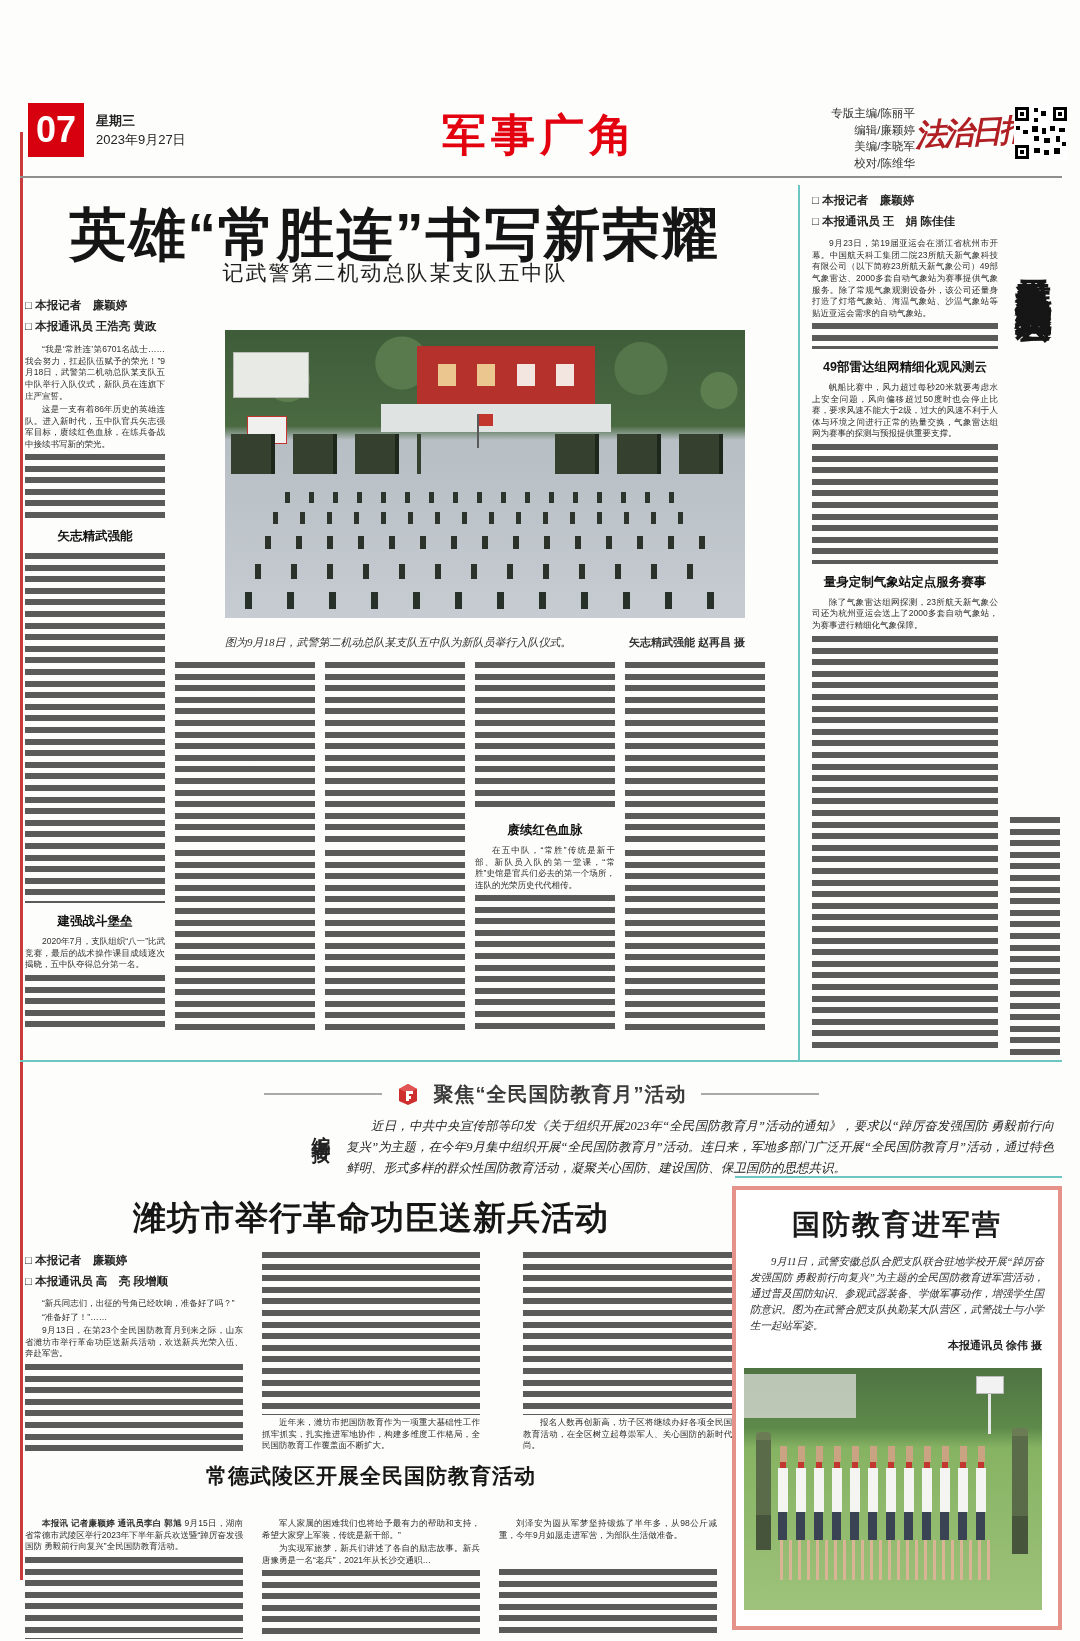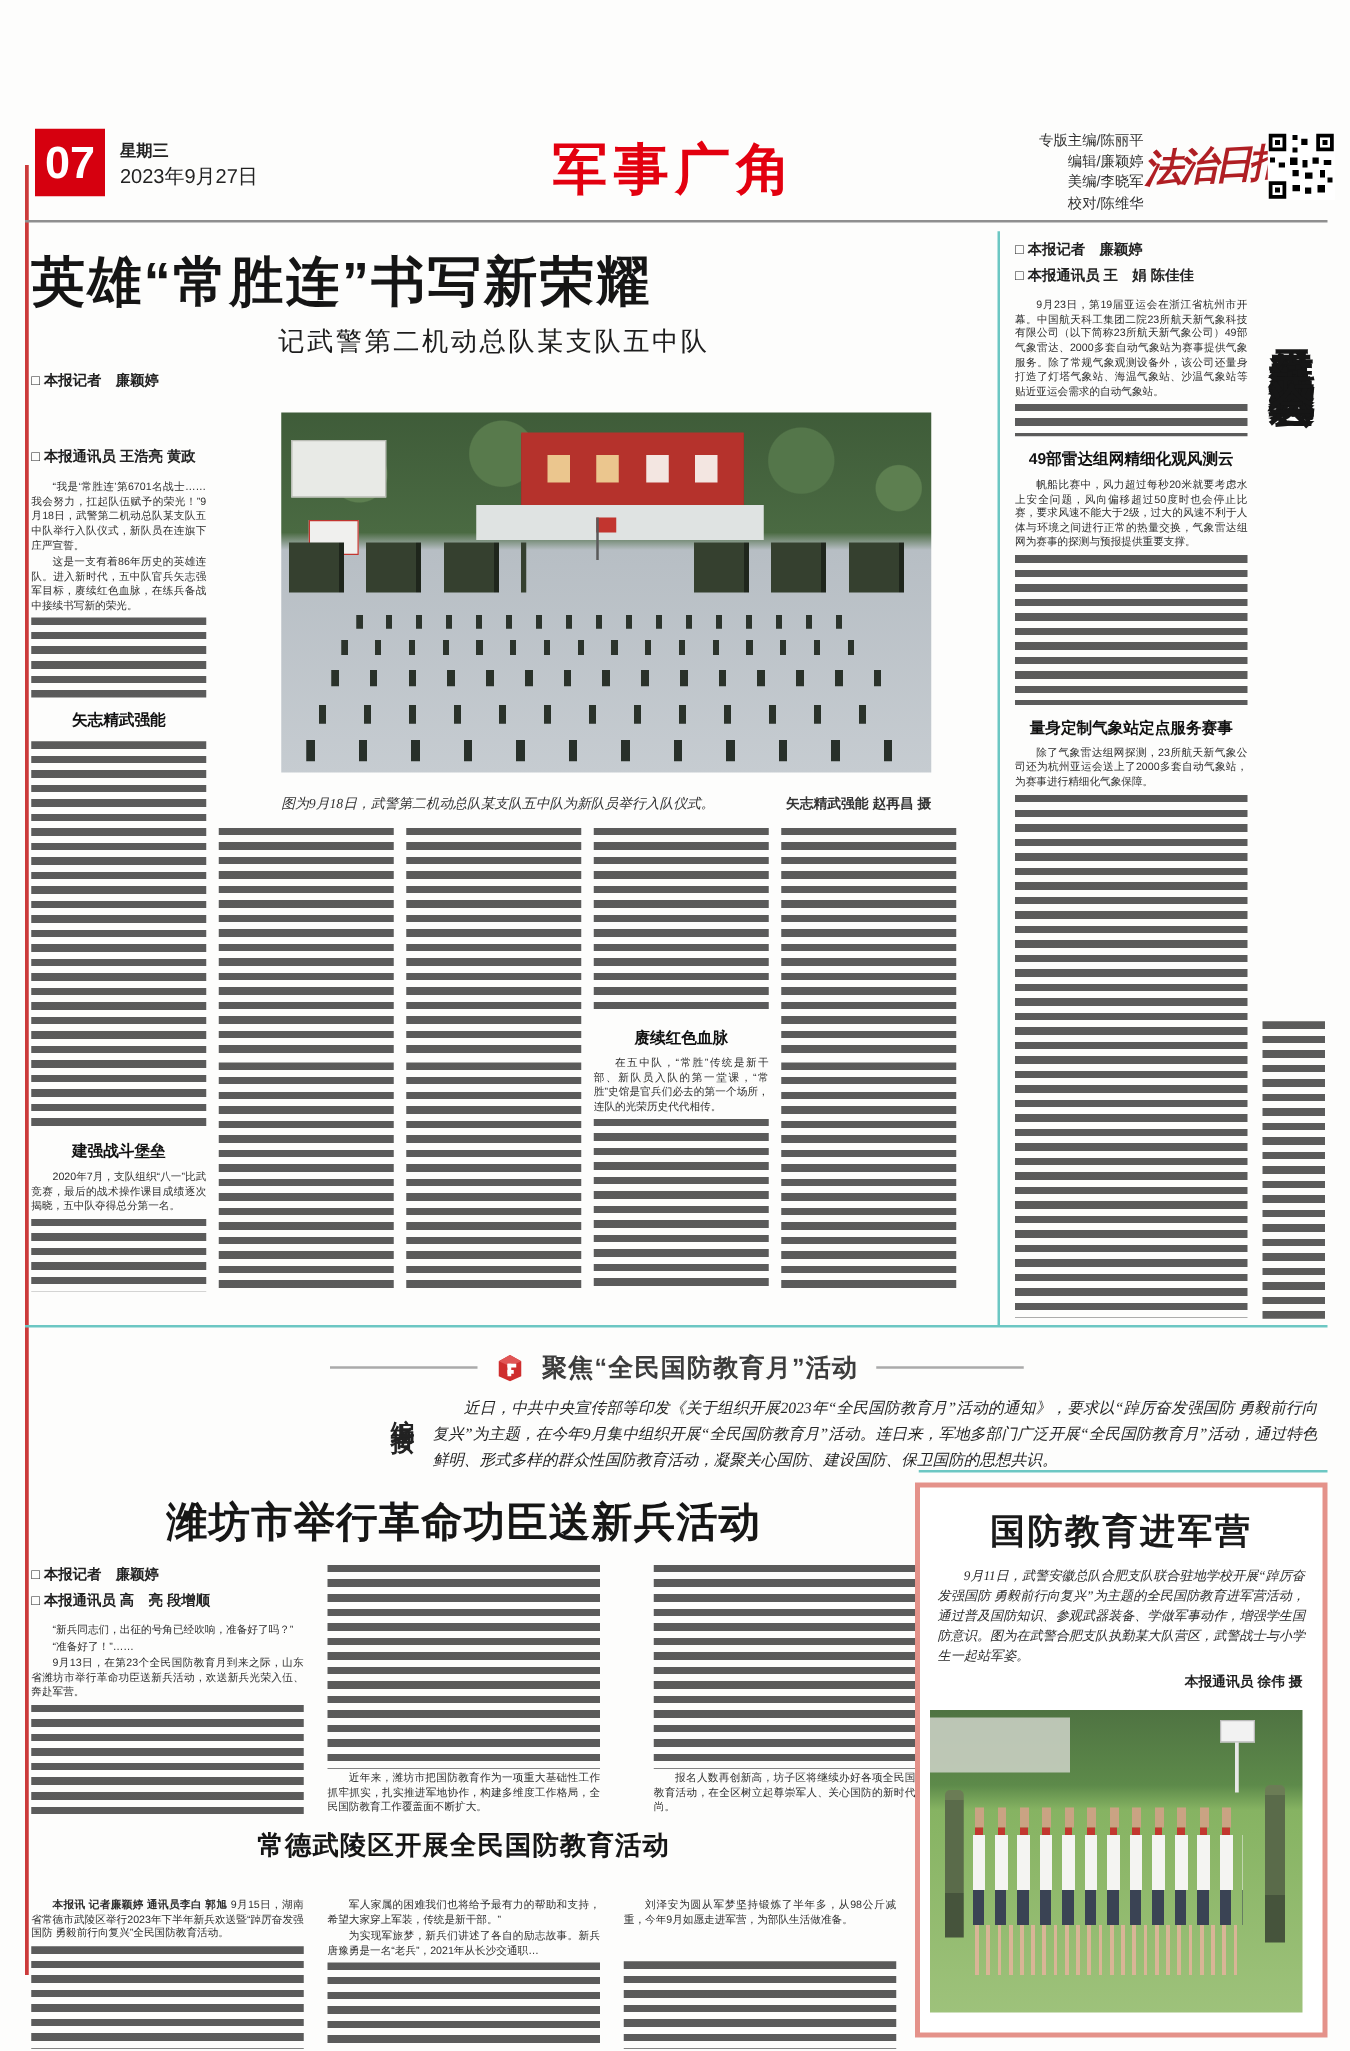--- a/index.html
+++ b/index.html
@@ -21,21 +21,21 @@
 </head>
 <body>
 
 <div class="abs" style="left:20px;top:132px;width:3px;height:1448px;background:#cc3b3b;"></div>
 
 <div class="abs" style="left:28px;top:103px;width:56px;height:54px;background:#d6000f;color:#fff;
             font-size:36px;font-weight:bold;display:flex;align-items:center;justify-content:center;">
   <span>07</span>
 </div>
 <div class="abs" style="left:96px;top:112px;font-size:13px;font-weight:bold;color:#222;">星期三</div>
-<div class="abs" style="left:96px;top:131px;font-size:16px;color:#222;">2023年9月27日</div>
+<div class="abs" style="left:96px;top:131px;font-size:13px;color:#222;">2023年9月27日</div>
 
 <div class="abs" style="left:400px;top:106px;width:280px;text-align:center;font-size:44px;font-weight:bold;
             color:#e3000f;letter-spacing:5px;">军事广角</div>
 
 <div class="abs" style="left:775px;top:105px;width:140px;text-align:right;font-size:11.5px;line-height:16.5px;color:#333;">
   <div>专版主编/陈丽平</div>
   <div>编辑/廉颖婷</div>
   <div>美编/李晓军</div>
   <div>校对/陈维华</div>
 </div>
@@ -68,21 +68,21 @@
     <rect x="42" y="30" width="4" height="6" fill="#000"></rect>
   <rect x="20" y="42" width="6" height="5" fill="#000"></rect>
     <rect x="30" y="44" width="5" height="5" fill="#000"></rect>
     <rect x="40" y="42" width="6" height="6" fill="#000"></rect>
   <rect x="48" y="36" width="4" height="4" fill="#000"></rect>
 </svg>
 
 <div class="abs" style="left:20px;top:176px;width:1042px;height:2px;background:#8f8f8f;"></div>
 
 <div class="abs" style="left:25px;top:185px;width:770px;height:875px;">
-  <div class="abs" style="left:0;top:12px;width:740px;font-size:43px;font-weight:bold;color:#151515;letter-spacing:2px;">英雄“常胜连”书写新荣耀</div>
+  <div class="abs" style="left:0;top:12px;width:740px;text-align:center;font-size:57px;font-weight:bold;color:#151515;letter-spacing:2px;">英雄“常胜连”书写新荣耀</div>
   <div class="abs" style="left:0;top:74px;width:740px;text-align:center;font-size:21px;color:#1d1d1d;letter-spacing:2px;">记武警第二机动总队某支队五中队</div>
 
   <div class="photo-base" style="left:200px;top:145px;width:520px;height:288px;background:linear-gradient(to bottom,#3f5c39 0,#4a6a42 96px,#b7bec4 110px,#c6ccd1 100%);">
     <div class="abs" style="left:0;top:0;width:100%;height:110px;
          background:radial-gradient(circle at 12% 45%,#5d7f50 0 22px,transparent 23px),radial-gradient(circle at 34% 30%,#587a4c 0 26px,transparent 27px),radial-gradient(circle at 58% 50%,#628455 0 20px,transparent 21px),radial-gradient(circle at 80% 35%,#54764a 0 26px,transparent 27px),radial-gradient(circle at 95% 55%,#5d7f50 0 18px,transparent 19px);"></div>
     <div class="abs" style="left:8px;top:22px;width:74px;height:44px;background:#e8eae6;border:1px solid #b9bcb4;"></div>
     <div class="abs" style="left:192px;top:16px;width:158px;height:58px;background:#b5322c;box-shadow:0 1px 0 #8d2522;
          display:flex;align-items:center;justify-content:space-around;padding:0 10px;">
       <span style="width:18px;height:22px;background:rgba(245,225,160,.85);"></span>
       <span style="width:18px;height:22px;background:rgba(245,225,160,.85);"></span>
@@ -106,21 +106,21 @@
     <div class="abs" style="left:20px;top:262px;width:480px;height:17px;background:repeating-linear-gradient(90deg,#28302a 0 7px,transparent 7px 42px);"></div>
   </div>
 
   <div class="abs" style="left:200px;top:450px;width:520px;display:flex;justify-content:space-between;font-size:11px;color:#333;">
     <span style="font-family:'Liberation Serif',serif;font-style:italic;">图为9月18日，武警第二机动总队某支队五中队为新队员举行入队仪式。</span>
     <span style="font-weight:bold;white-space:nowrap;">矢志精武强能 赵再昌 摄</span>
   </div>
 
   <div class="abs colflex" style="left:0;top:110px;width:140px;height:740px;">
     <div class="byline">□ 本报记者　廉颖婷</div>
-    <div class="byline" style="margin-bottom:8px;margin-top:40px;">□ 本报通讯员 王浩亮 黄政</div>
+    <div class="byline" style="margin-bottom:8px;">□ 本报通讯员 王浩亮 黄政</div>
     <div class="smalltx">
       <p>“我是‘常胜连’第6701名战士……我会努力，扛起队伍赋予的荣光！”9月18日，武警第二机动总队某支队五中队举行入队仪式，新队员在连旗下庄严宣誓。</p>
       <p>这是一支有着86年历史的英雄连队。进入新时代，五中队官兵矢志强军目标，赓续红色血脉，在练兵备战中接续书写新的荣光。</p>
     </div>
     <div class="fl" style="flex:0 0 64px;"></div>
     <div class="colsub">矢志精武强能</div>
     <div class="fl"></div>
     <div class="colsub">建强战斗堡垒</div>
     <div class="smalltx">
         <p>2020年7月，支队组织“八一”比武竞赛，最后的战术操作课目成绩逐次揭晓，五中队夺得总分第一名。</p>

